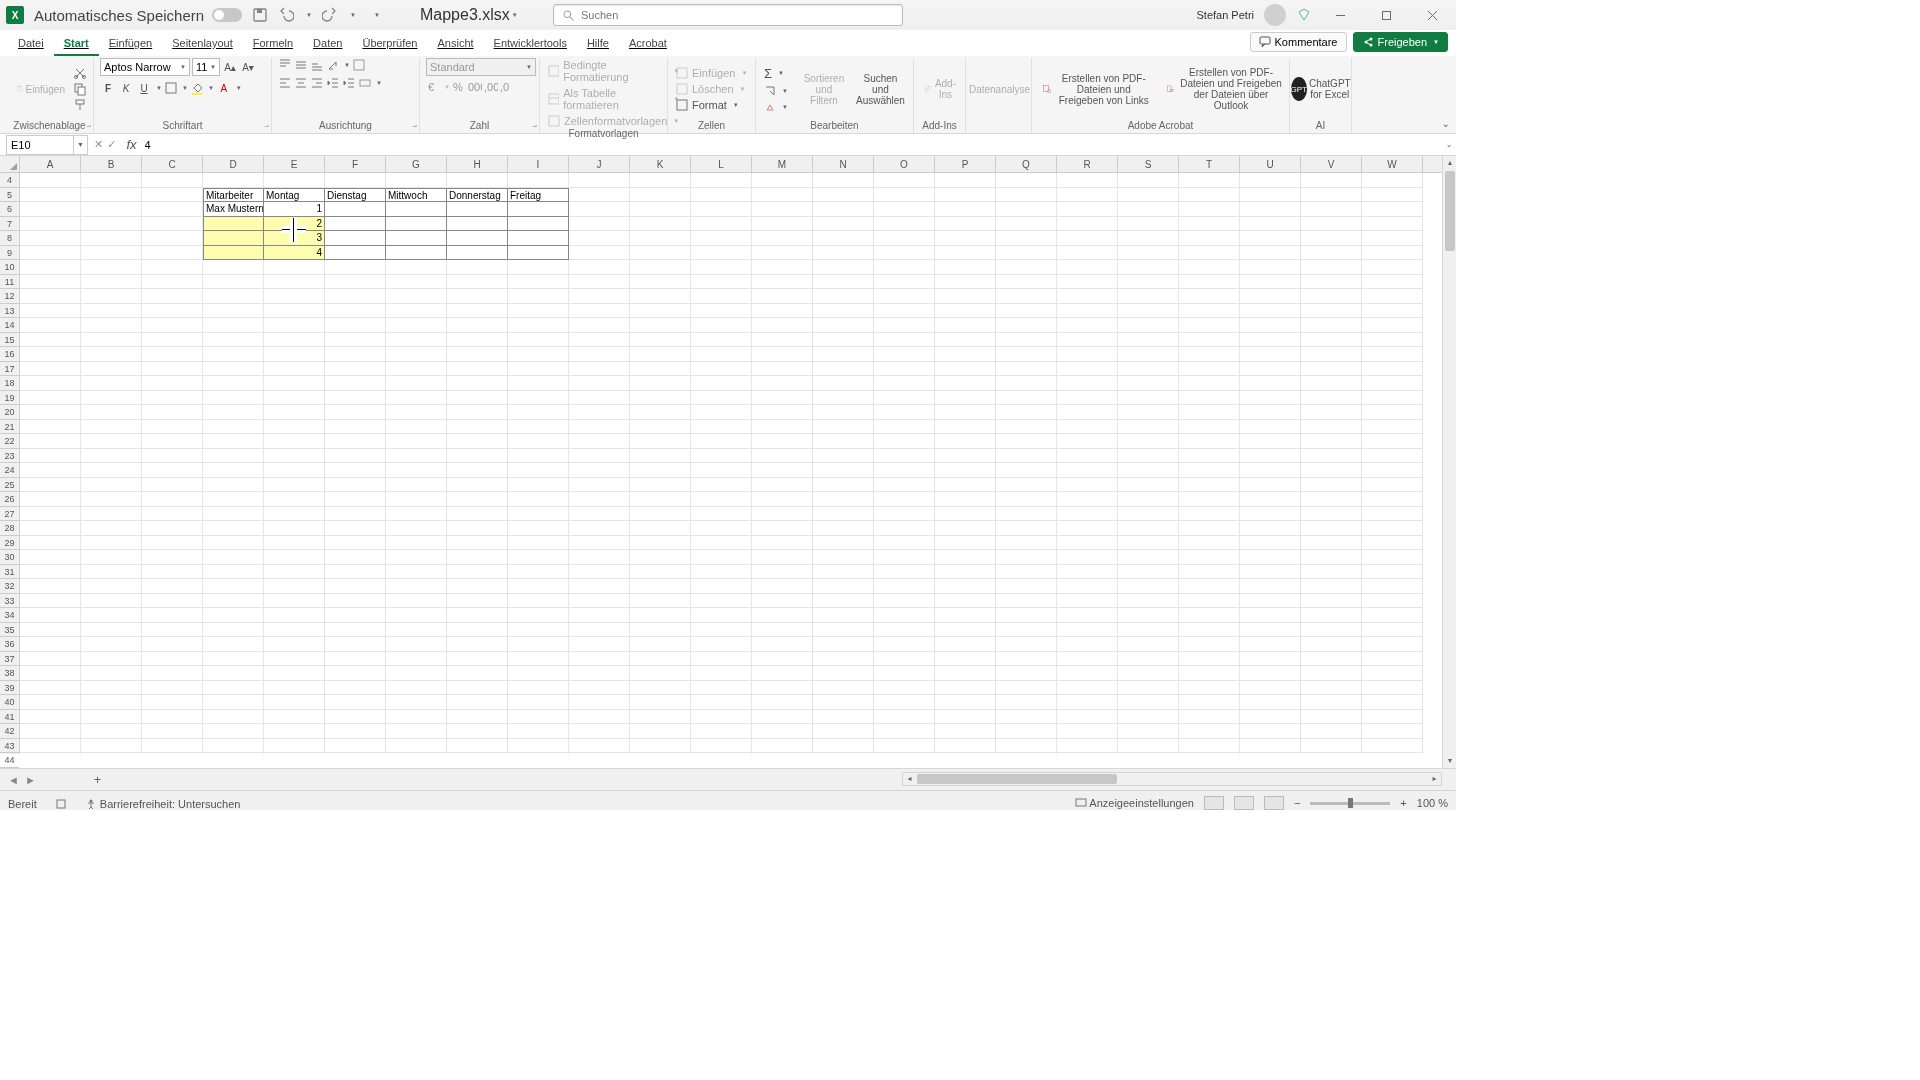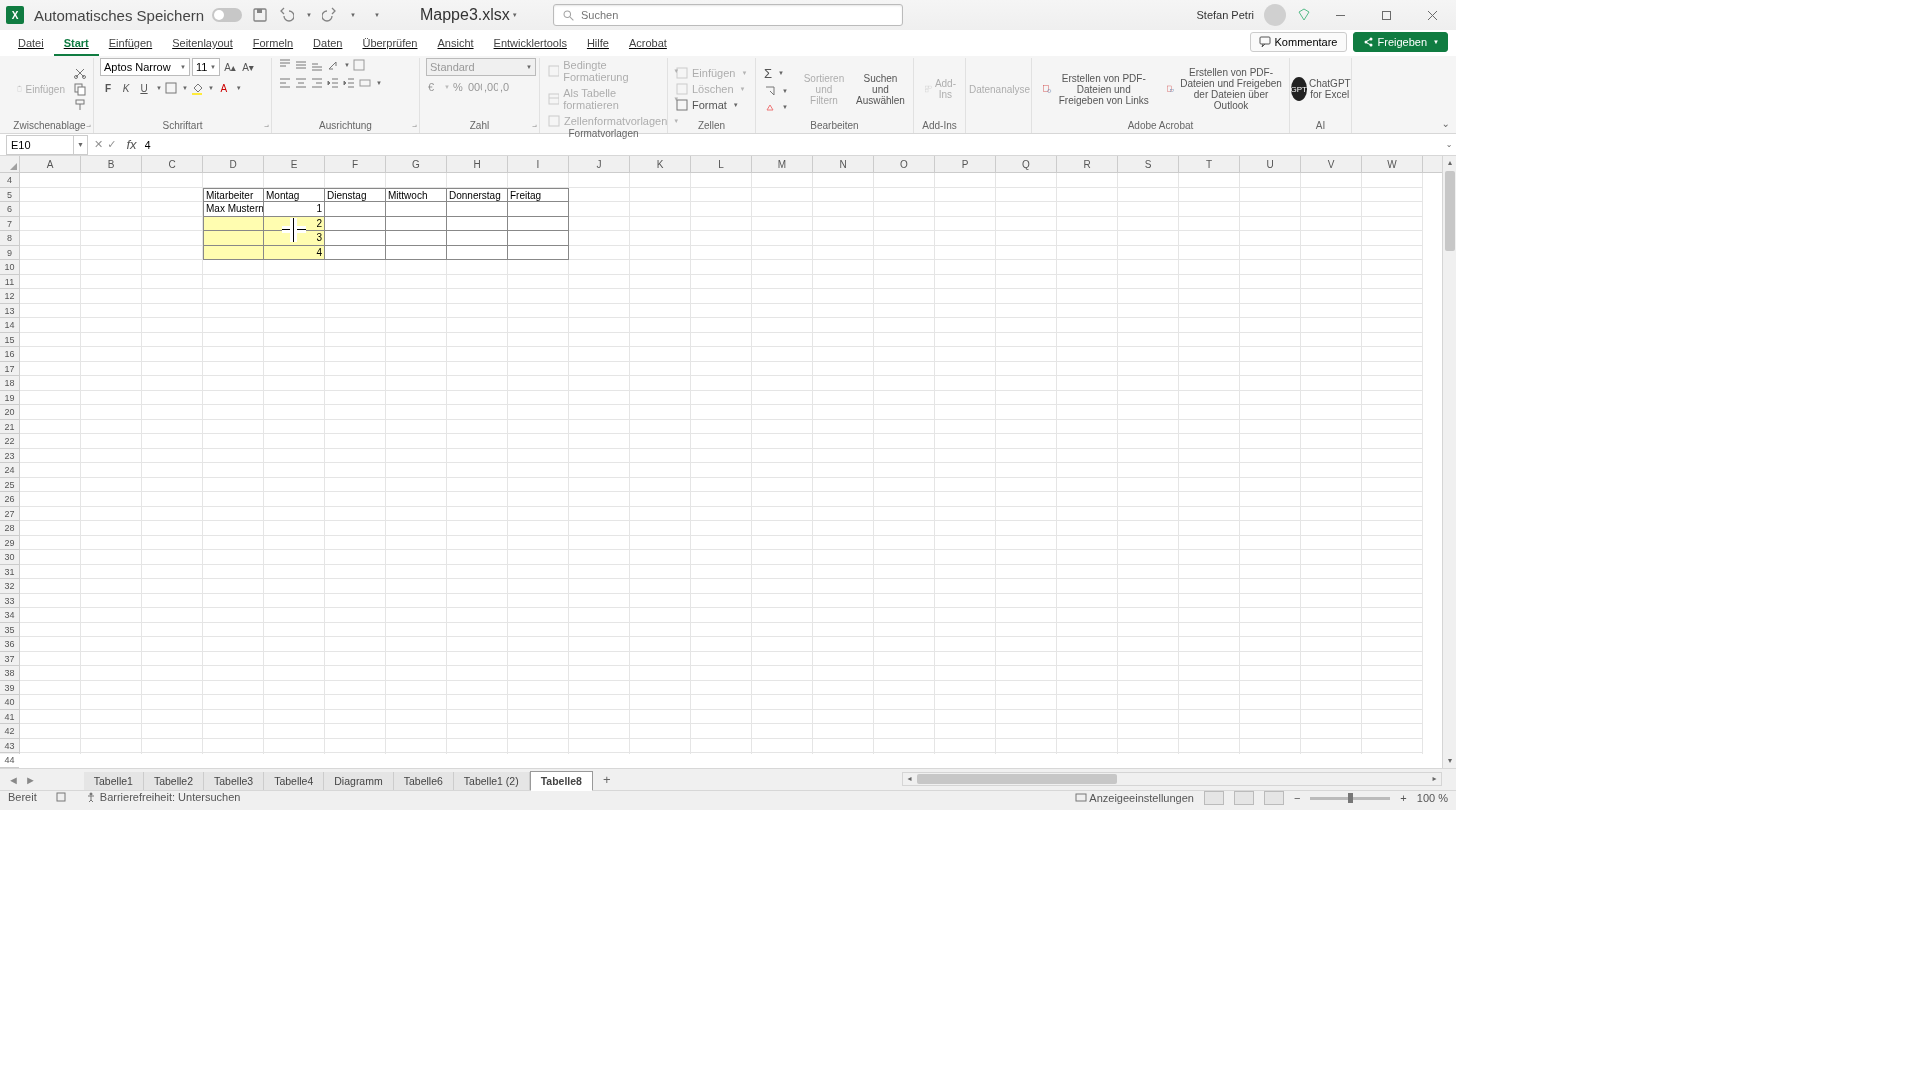--- a/index.html
+++ b/index.html
@@ -89,21 +89,21 @@
 .sheetnav{display:flex;gap:6px;padding:0 8px;color:#888;font-size:10px}
 .sheettabs{display:flex;align-items:flex-end;height:100%}
 .stab{padding:3px 10px;font-size:10.5px;color:#444;background:#e5e5e5;border-right:1px solid #ccc}
 .stab.active{background:#fff;border:1px solid #999;border-bottom:1px solid #fff;font-weight:600;position:relative;top:1px}
 .addsheet{padding:0 10px;font-size:13px;color:#666}
 .hscroll{position:absolute;right:14px;width:540px;height:14px;bottom:4px;background:#f0f0f0;border:1px solid #d5d5d5}
 .hscroll .thumb{position:absolute;left:14px;top:1px;height:10px;width:200px;background:#c7c7c7;border-radius:2px}
 .hscroll .arr{position:absolute;top:0;width:13px;height:12px;font-size:8px;text-align:center;line-height:12px;color:#666}
 
 
-.statusbar{height:20px;background:#f0f0f0;border-top:1px solid #d7d7d7;display:flex;align-items:flex-start;padding:0 8px;font-size:10px;color:#555;gap:18px}
+.statusbar{height:20px;background:#f0f0f0;border-top:1px solid #d7d7d7;display:flex;align-items:flex-end;padding:0 8px;font-size:10px;color:#555;gap:18px}
 .statusbar .right{margin-left:auto;display:flex;align-items:center;gap:10px}
 .viewbtn{width:20px;height:14px;border:1px solid #bbb;background:#e5e5e5}
 .zoomslider{width:80px;height:3px;background:#bbb;position:relative}
 .zoomslider::after{content:"";width:5px;height:10px;background:#777;position:absolute;top:-4px;left:38px}
 
 svg{display:block}
 .tri{font-size:6px;color:#666;margin-left:2px}
 </style>
 </head>
 <body>
@@ -1612,30 +1612,20 @@
   </div>
   <div class="xlcursor" id="xlcursor" style="left: 279px; top: 58.5px;"></div>
 </div>
 
 <div class="sheetbar">
   <div class="sheetnav">
     <span>◄</span>
     <span>►</span>
   </div>
   <div style="width:40px"></div>
-  <div class="sheettabs" id="sheettabs">
-      <div class="stab">Tabelle1</div>
-      <div class="stab">Tabelle2</div>
-      <div class="stab">Tabelle3</div>
-      <div class="stab">Tabelle4</div>
-      <div class="stab">Diagramm</div>
-      <div class="stab">Tabelle6</div>
-      <div class="stab">Tabelle1 (2)</div>
-      <div class="stab active">Tabelle8</div>
-    </div>
   <div class="addsheet">+</div>
   <div class="hscroll">
     <div class="arr" style="left:0">◂</div>
     <div class="thumb"></div>
     <div class="arr" style="right:0">▸</div>
   </div>
 </div>
 
 <div class="statusbar">
   <span>Bereit</span>

